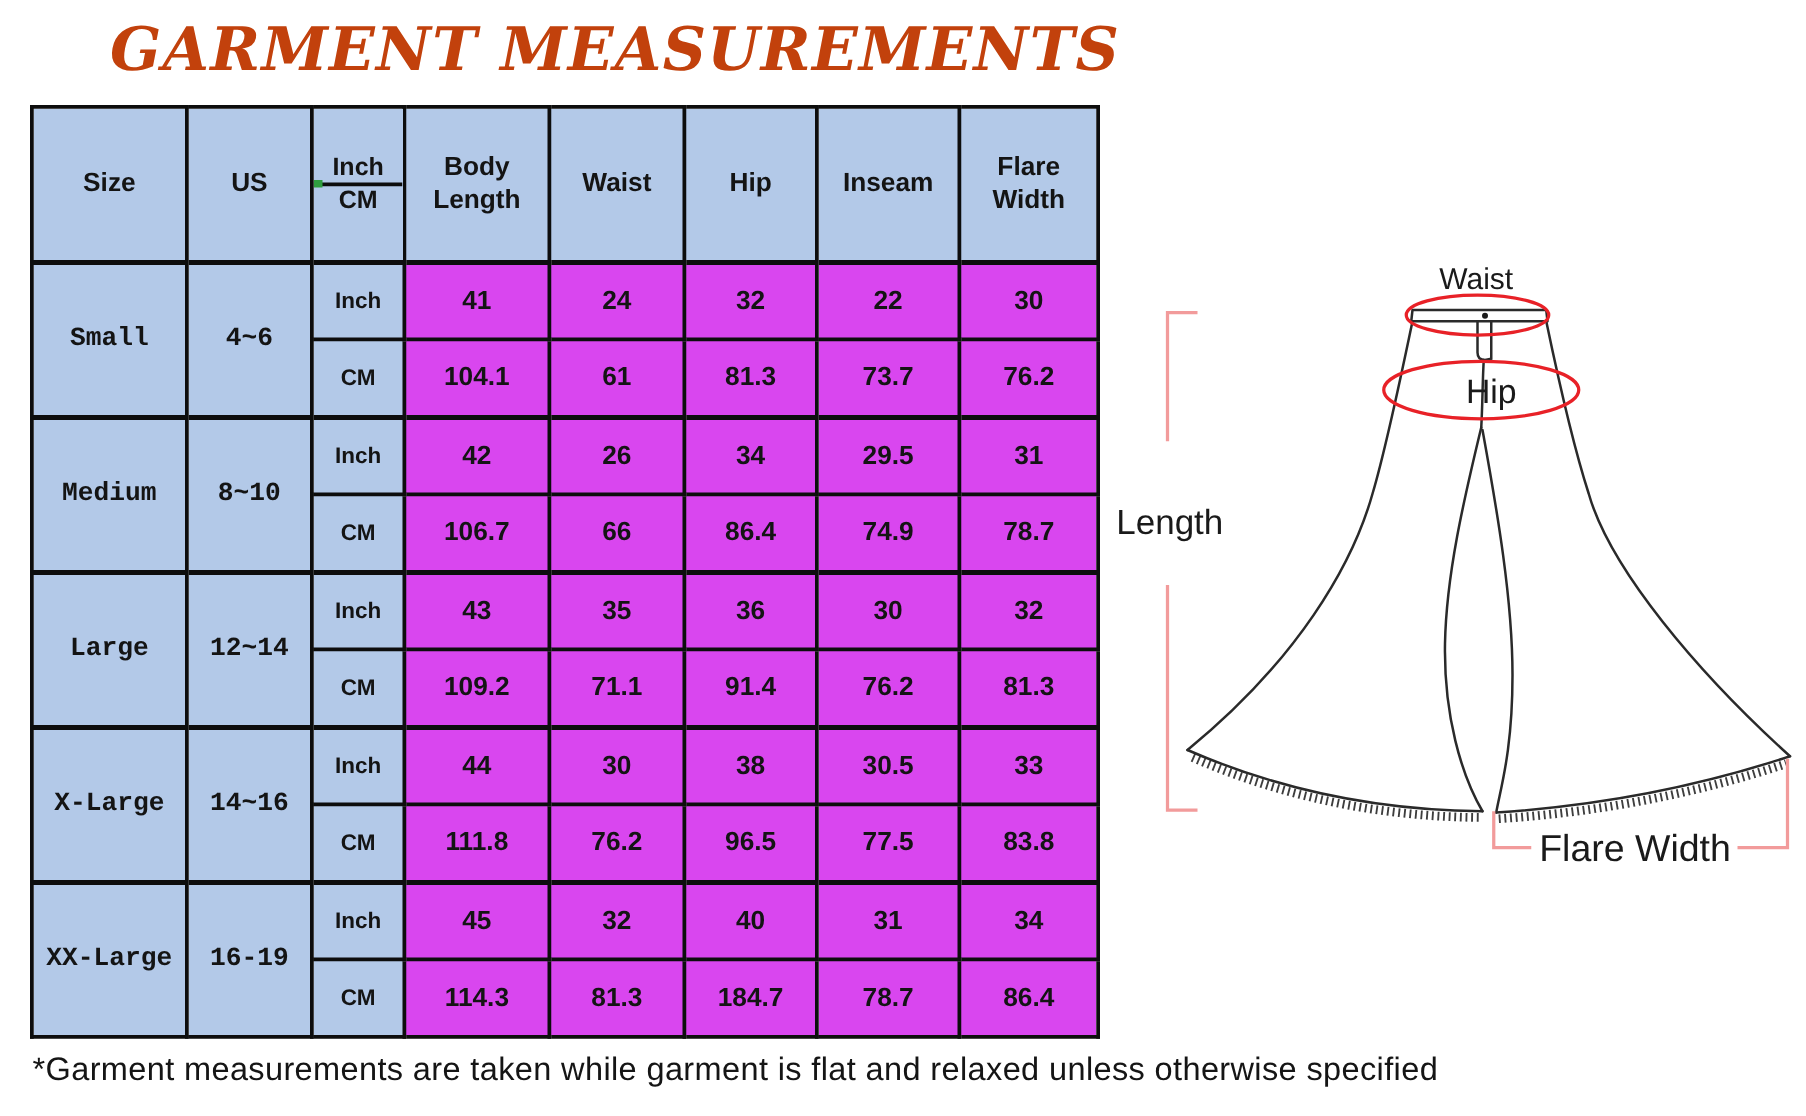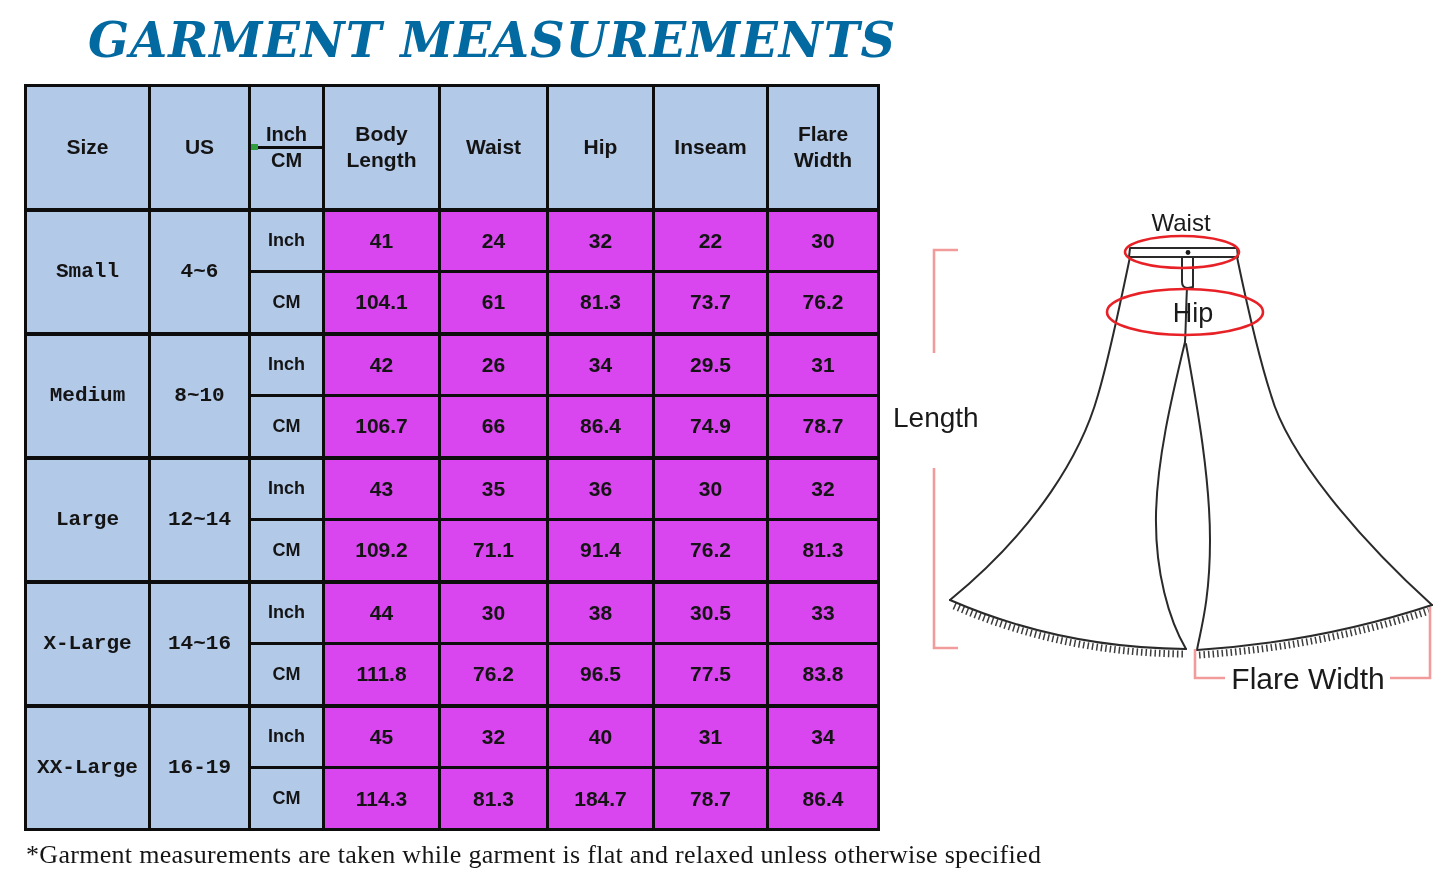--- a/index.html
+++ b/index.html
@@ -4,21 +4,21 @@
 <style>
   html,body{margin:0;padding:0;}
   body{
     width:1445px;height:893px;background:#ffffff;position:relative;
     font-family:"Liberation Sans",sans-serif;color:#111;overflow:hidden;
   }
   .title{
     position:absolute;left:88px;top:12px;margin:0;
     font-family:"DejaVu Serif","Liberation Serif",serif;
     font-style:italic;font-weight:bold;font-size:48px;letter-spacing:1px;
-    color:#0369a1;white-space:nowrap;
+    color:#c2410c;white-space:nowrap;
   }
   table.size-chart{
     position:absolute;left:24px;top:84px;
     border-collapse:collapse;table-layout:fixed;width:853px;
     border:1px solid #fca5a5;
   }
   .size-chart th,.size-chart td{
     border:3px solid #0d0d0d;text-align:center;vertical-align:middle;
     padding:0;color:#141414;overflow:hidden;
   }
@@ -36,21 +36,21 @@
     height:50%;display:flex;align-items:center;justify-content:center;
     font-weight:700;font-size:20px;
   }
   .unit-head .half.top{border-bottom:3px solid #0d0d0d;box-sizing:border-box;}
   .green-tick{
     position:absolute;left:0;top:calc(50% - 3px);width:7px;height:6px;
     background:#2f9e3f;
   }
   .footnote{
     position:absolute;left:26px;top:840px;font-size:26px;font-weight:400;
-    letter-spacing:0.3px;color:#151515;white-space:nowrap;font-family:Liberation Serif, serif;
+    letter-spacing:0.3px;color:#151515;white-space:nowrap;
   }
   .diagram{position:absolute;left:880px;top:190px;width:565px;height:520px;}
   .diagram svg{display:block;width:565px;height:520px;}
   .diagram text{
     font-family:"Liberation Sans",sans-serif;fill:#1a1a1a;font-weight:400;
   }
 </style>
 </head>
 <body>
 

